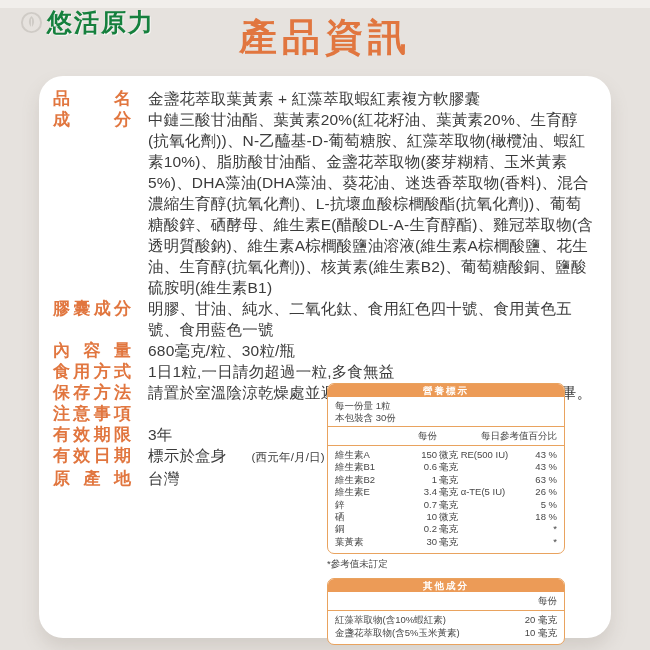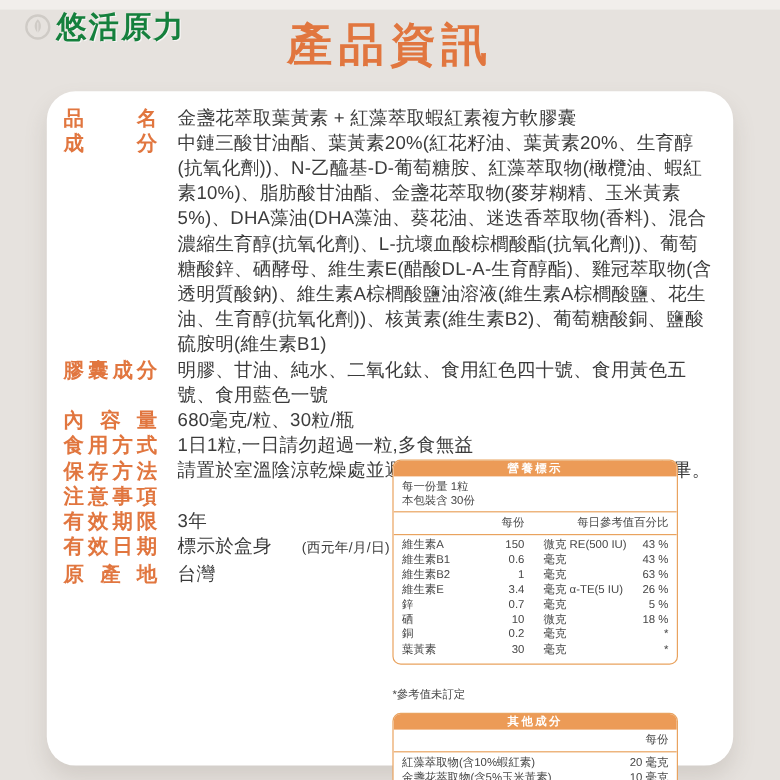--- a/index.html
+++ b/index.html
@@ -74,23 +74,23 @@
   .tbody{padding:3px 7px 5px;}
   .serving{font-size:9.5px;line-height:11.5px;color:#474747;}
   .hline{border-top:1px solid #E9A35F;margin:3px -7px;}
   .cols{display:flex;font-size:9.5px;line-height:12px;color:#474747;}
   .c-name{width:58px;}
   .c-num{width:44px;text-align:right;}
   .c-dv{flex:1;text-align:right;}
   .nrow{display:flex;font-size:9.5px;line-height:12.4px;color:#474747;}
   .r-name{width:58px;}
   .r-num{width:44px;text-align:right;}
-  .r-unit{margin-left:16px;}
+  .r-unit{margin-left:2px;}
   .r-dv{flex:1;text-align:right;}
-  .footnote{font-size:9.5px;line-height:12px;color:#474747;margin:20px 0 8px;}
+  .footnote{font-size:9.5px;line-height:12px;color:#474747;margin:4px 0 8px;}
   .orow{display:flex;font-size:9.5px;line-height:12.4px;color:#474747;}
   .o-name{flex:1;}
   .o-amt{text-align:right;white-space:nowrap;}
   .o-col{display:flex;font-size:9.5px;line-height:12px;color:#474747;}
   .o-col span{flex:1;text-align:right;}
 </style>
 </head>
 <body>
 
 <div class="topstrip"></div>

